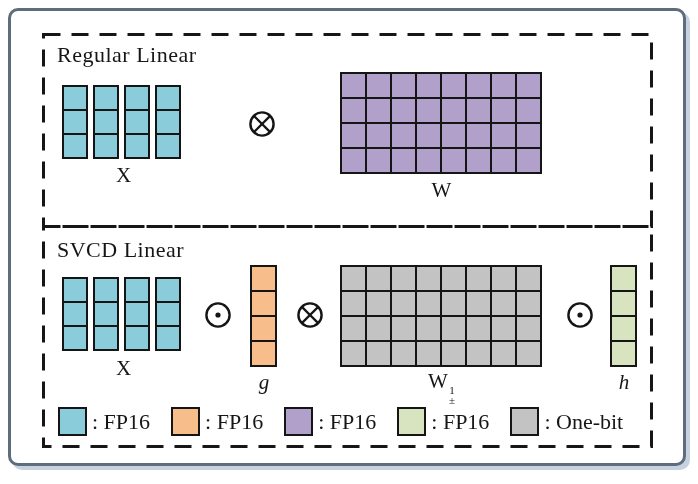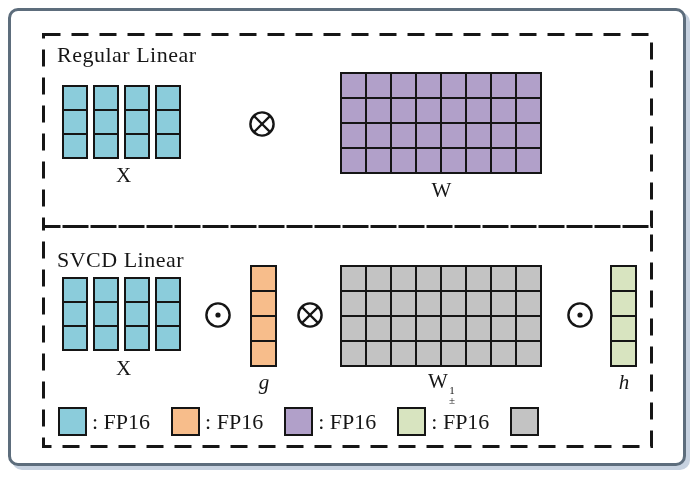--- a/index.html
+++ b/index.html
@@ -105,21 +105,21 @@
       <div class="cellW" style="background: rgb(177, 160, 201);"></div>
       <div class="cellW" style="background: rgb(177, 160, 201);"></div>
       <div class="cellW" style="background: rgb(177, 160, 201);"></div>
       <div class="cellW" style="background: rgb(177, 160, 201);"></div>
       <div class="cellW" style="background: rgb(177, 160, 201);"></div>
       <div class="cellW" style="background: rgb(177, 160, 201);"></div>
     </div>
   </div>
 <div class="abs mat-label" style="left:340px;top:178px;width:203px;">W</div>
 
-<div class="abs section-title" style="left:57px;top:247px;">SVCD Linear</div>
+<div class="abs section-title" style="left:57px;top:237px;">SVCD Linear</div>
 
 <div class="abs matrix-split" style="left:62px;top:277px;">
     <div class="mcol" style="grid-template-rows: repeat(3, 22px);">
       <div class="cell" style="background: rgb(139, 204, 219);"></div>
       <div class="cell" style="background: rgb(139, 204, 219);"></div>
       <div class="cell" style="background: rgb(139, 204, 219);"></div>
     </div>
     <div class="mcol" style="grid-template-rows: repeat(3, 22px);">
       <div class="cell" style="background: rgb(139, 204, 219);"></div>
       <div class="cell" style="background: rgb(139, 204, 219);"></div>
@@ -229,14 +229,15 @@
     <div class="legend-item">
       <div class="swatch" style="background: rgb(177, 160, 201);"></div>
       <span class="legend-label">: FP16</span>
     </div>
     <div class="legend-item">
       <div class="swatch" style="background: rgb(216, 228, 192);"></div>
       <span class="legend-label">: FP16</span>
     </div>
     <div class="legend-item">
       <div class="swatch" style="background: rgb(195, 195, 195);"></div>
+      <span class="legend-label">: One-bit</span>
     </div>
   </div>
 
 </body></html>

